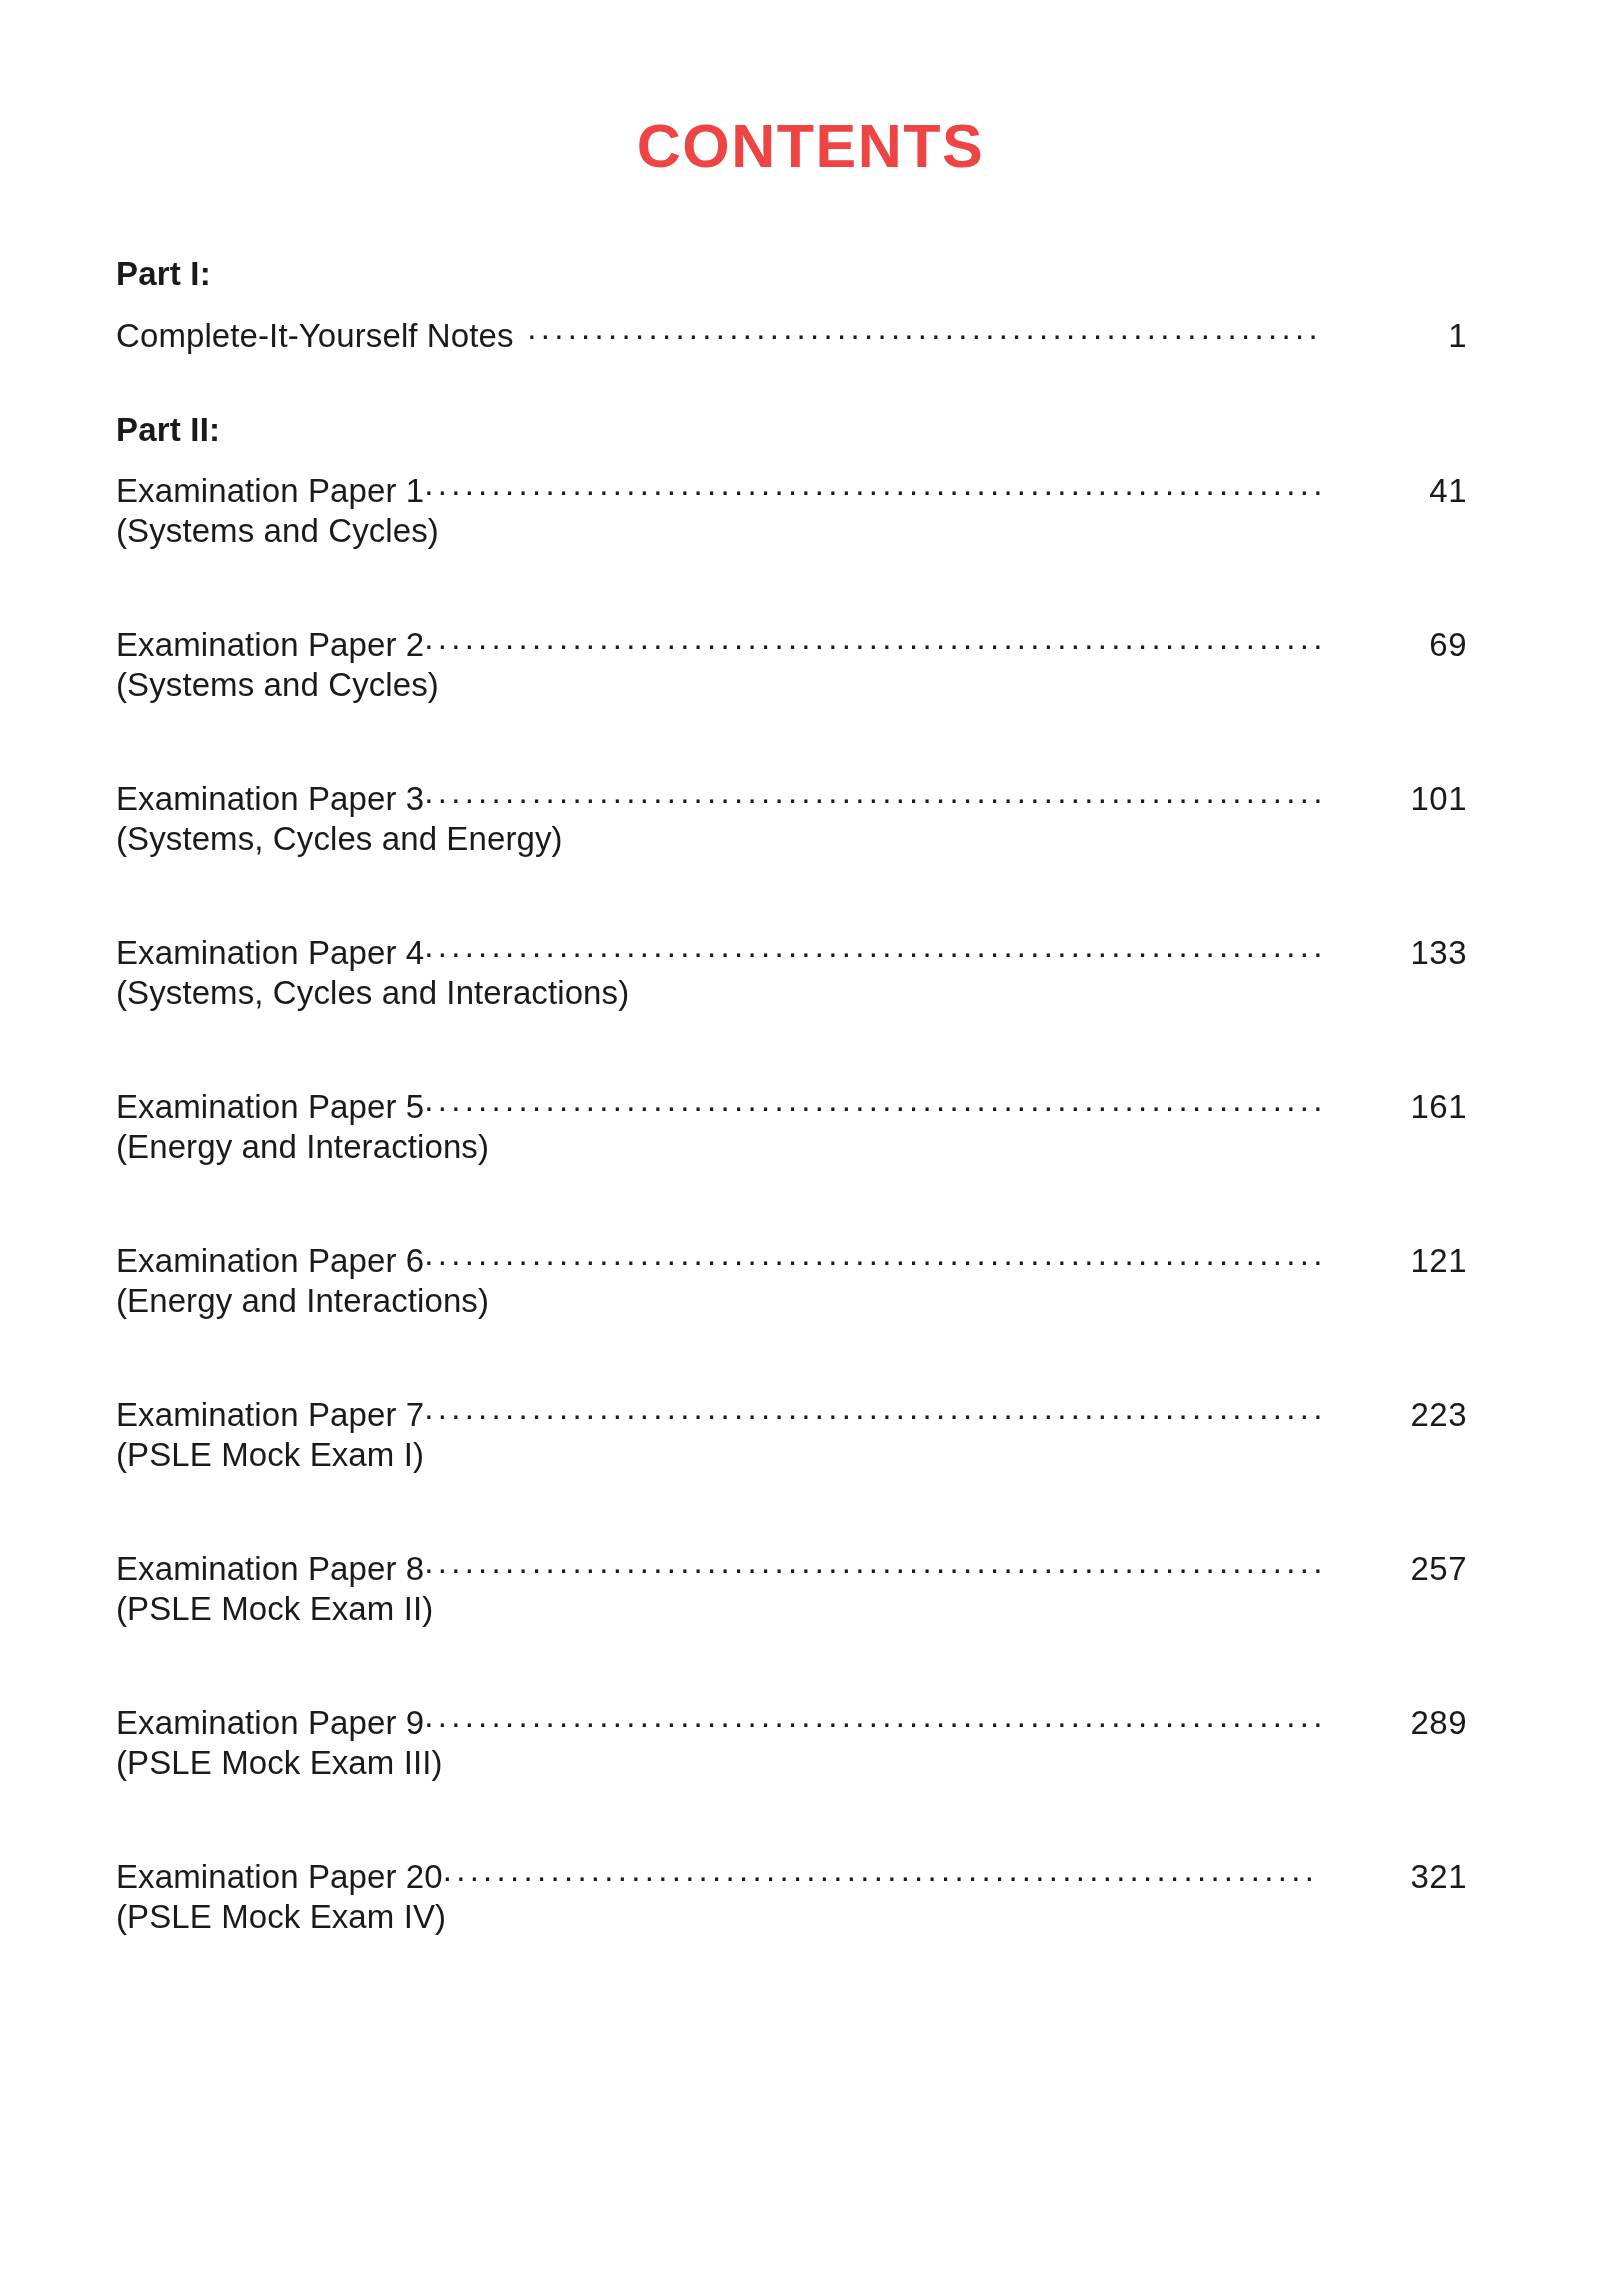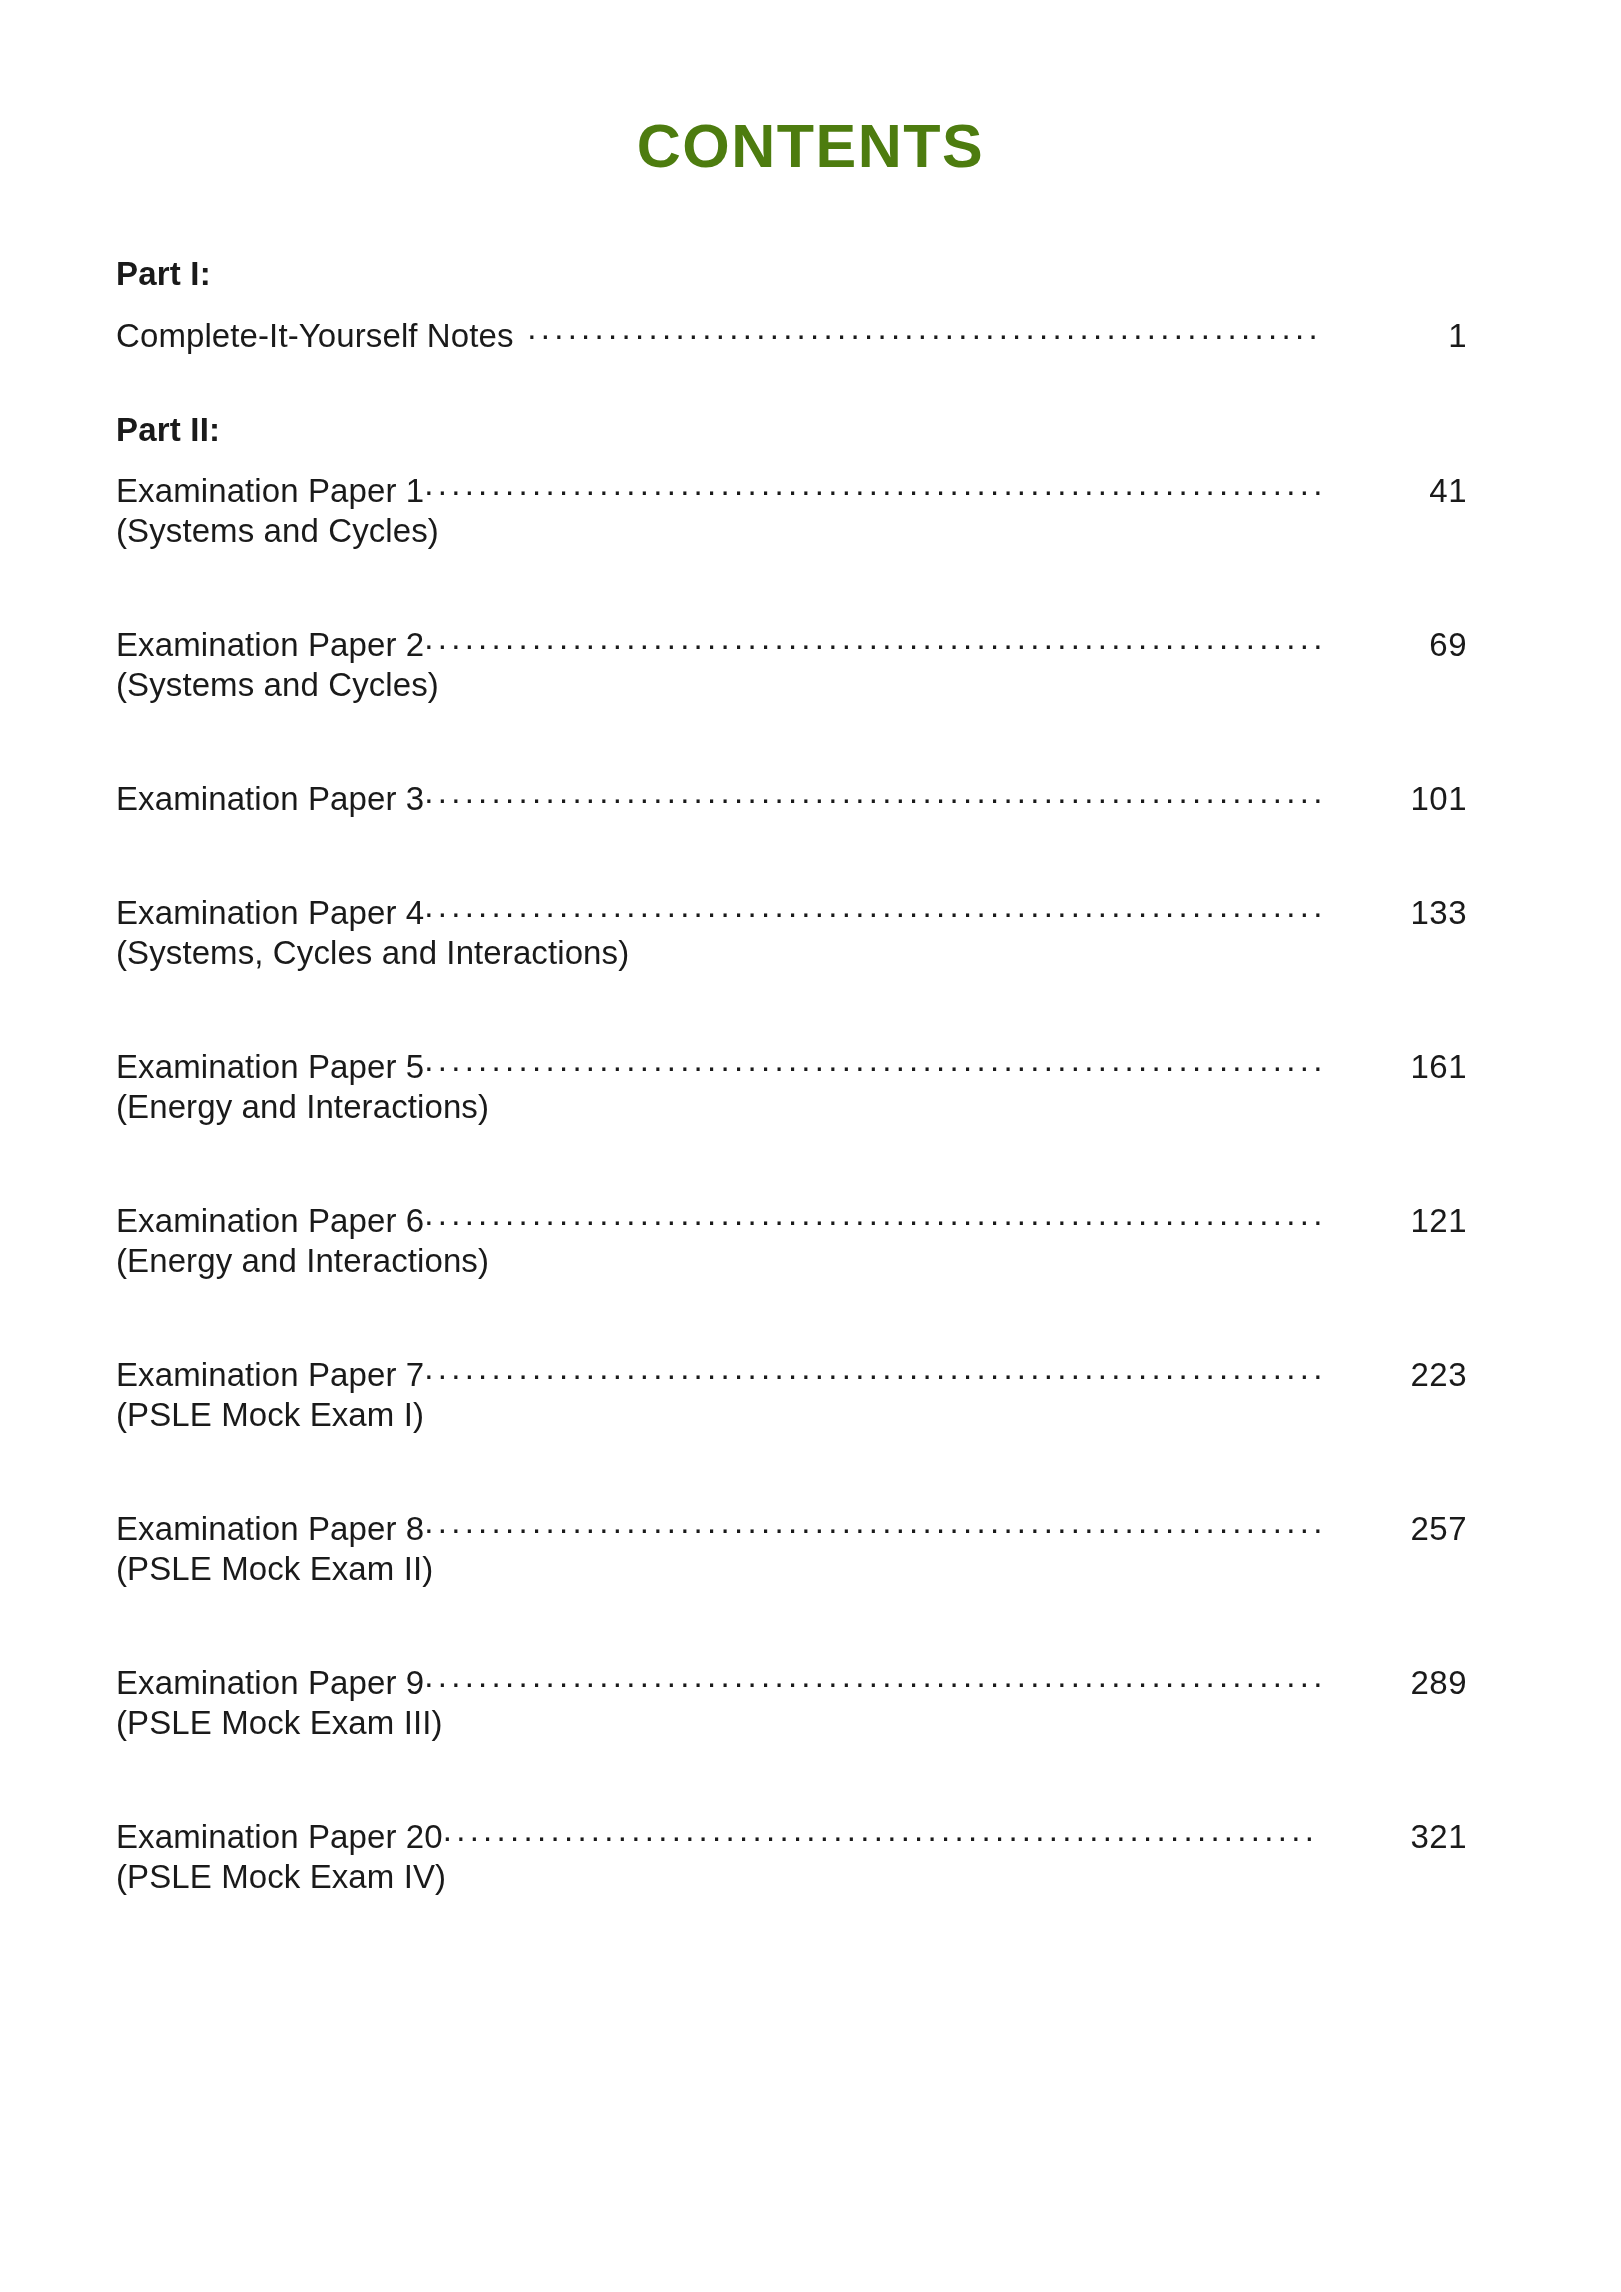--- a/index.html
+++ b/index.html
@@ -25,21 +25,21 @@
   
   .toc-title {
     position: absolute;
     top: 116px;
     left: 0;
     width: 1621px;
     text-align: center;
     font-size: 61px;
     font-weight: bold;
     letter-spacing: 1.5px;
-    color: #4d7c0f;
+    color: #ef4444;
     line-height: 1.0;
   }
 
   
   .toc-body {
     position: absolute;
     top: 257px;
     left: 116px;
     width: 1351px;
   }
@@ -145,20 +145,21 @@
         </div>
         <div class="entry-sub">(Systems and Cycles)</div>
       </div>
       <div class="sp-entry"></div>
       <div class="entry">
         <div class="entry-line">
           <span class="entry-title">Examination Paper 3</span>
           <span class="leader"></span>
           <span class="entry-page">101</span>
         </div>
+        <div class="entry-sub">(Systems, Cycles and Energy)</div>
       </div>
       <div class="sp-entry"></div>
       <div class="entry">
         <div class="entry-line">
           <span class="entry-title">Examination Paper 4</span>
           <span class="leader"></span>
           <span class="entry-page">133</span>
         </div>
         <div class="entry-sub">(Systems, Cycles and Interactions)</div>
       </div>

